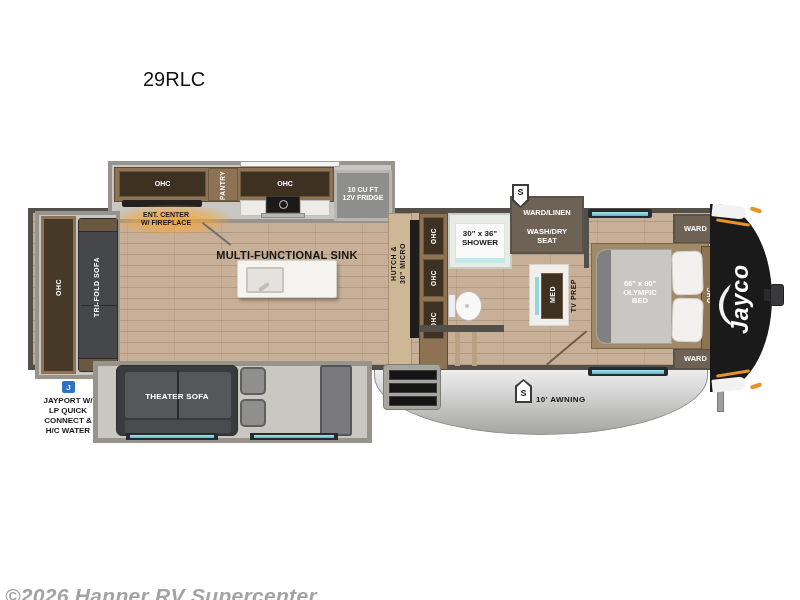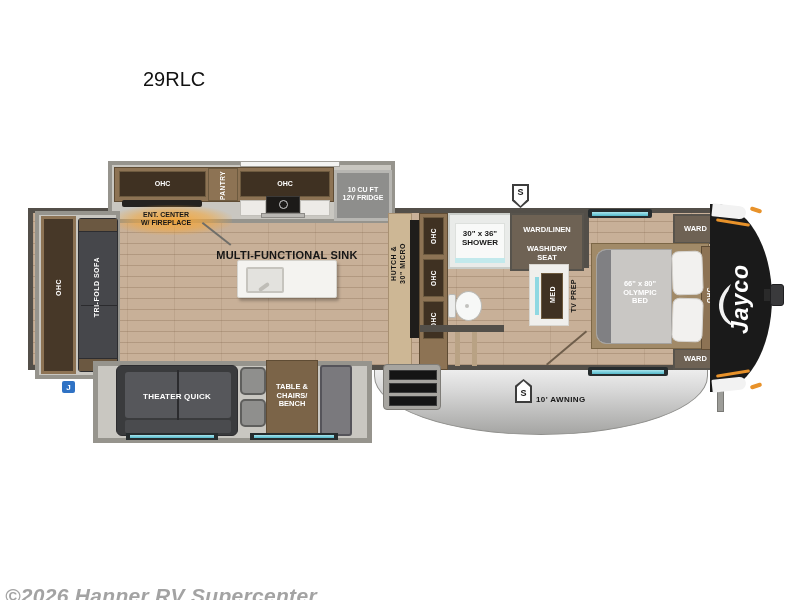--- a/index.html
+++ b/index.html
@@ -104,21 +104,21 @@
   </div>
   <div class="abs lbl pre vtext" style="left:389px;top:235px;font-size:7px;line-height:1.3;">HUTCH &amp;
 30" MICRO</div>
 
   <div class="abs" style="left:448px;top:205px;width:64px;height:56px;background:#e9ebe9;border:2px solid #c9cdc9;">
     <span class="abs" style="left:5px;top:8px;width:50px;height:40px;background:#f8f9f8;border:1px solid #dde0dd;"></span>
     <span class="abs" style="left:5px;top:43px;width:50px;height:5px;background:#c2e9ec;"></span>
     <span class="lbl pre abs" style="left:0;top:14px;width:100%;font-size:8px;">30" x 36"
 SHOWER</span>
   </div>
-  <div class="abs" style="left:510px;top:205px;width:74px;height:58px;background:#6e6254;border:2px solid #57534c;">
+  <div class="abs" style="left:510px;top:188px;width:74px;height:58px;background:#6e6254;border:2px solid #57534c;">
     <span class="wlbl abs" style="left:0;top:11px;width:100%;font-size:7.5px;">WARD/LINEN</span>
     <span class="wlbl pre abs" style="left:0;top:30px;width:100%;font-size:7.5px;">WASH/DRY
 SEAT</span>
   </div>
 
   <div class="abs" style="left:448px;top:283px;width:34px;height:30px;">
     <span class="abs" style="left:0;top:3px;width:8px;height:24px;background:#eceiec;background:#ecedec;border:1px solid #b9b9b5;border-radius:2px;"></span>
     <span class="abs" style="left:7px;top:0;width:27px;height:30px;background:#f7f8f7;border:1px solid #b9b9b5;border-radius:50%;"></span>
     <span class="abs" style="left:17px;top:13px;width:4px;height:4px;background:#c2c2be;border-radius:50%;"></span>
   </div>
@@ -186,29 +186,24 @@
     <span class="abs" style="left:5px;top:5px;width:48px;height:10px;background:#151515;border:1px solid #3c3c3c;"></span>
     <span class="abs" style="left:5px;top:18px;width:48px;height:10px;background:#151515;border:1px solid #3c3c3c;"></span>
     <span class="abs" style="left:5px;top:31px;width:48px;height:10px;background:#151515;border:1px solid #3c3c3c;"></span>
   </div>
 
   <div class="abs slideframe floor" style="left:93px;top:353px;width:279px;height:82px;border-width:5px;"></div>
   <div class="abs grayseat" style="left:116px;top:357px;width:122px;height:71px;border-radius:6px;background:#3a3b3d;">
     <span class="abs" style="left:8px;top:6px;width:106px;height:46px;background:#56575b;border-radius:3px;"></span>
     <span class="abs" style="left:60px;top:4px;width:2px;height:62px;background:#2b2b2e;"></span>
     <span class="abs" style="left:8px;top:54px;width:106px;height:13px;background:#4a4b4e;border-radius:2px;"></span>
-    <span class="wlbl abs" style="left:0;top:26px;width:100%;font-size:8px;letter-spacing:.2px;">THEATER QUICK</span>
+    <span class="wlbl abs" style="left:0;top:26px;width:100%;font-size:8px;letter-spacing:.2px;">THEATER SOFA</span>
   </div>
   <div class="abs" style="left:240px;top:359px;width:26px;height:28px;background:#8f8f8d;border:2px solid #5f5f5d;border-radius:5px;"></div>
   <div class="abs" style="left:240px;top:391px;width:26px;height:28px;background:#8f8f8d;border:2px solid #5f5f5d;border-radius:5px;"></div>
-  <div class="abs" style="left:266px;top:352px;width:52px;height:78px;background:#7b6448;border:1px solid #5f4c34;">
-    <span class="wlbl pre abs" style="left:0;top:22px;width:100%;font-size:7.5px;">TABLE &amp;
-CHAIRS/
-BENCH</span>
-  </div>
   <div class="abs" style="left:320px;top:357px;width:32px;height:71px;background:#7a797d;border:2px solid #55545a;border-radius:3px;"></div>
   <div class="abs windowf" style="left:126px;top:425px;width:92px;height:7px;">
     <span class="windowi" style="left:4px;top:2px;width:84px;height:3px;"></span>
   </div>
   <div class="abs windowf" style="left:250px;top:425px;width:88px;height:7px;">
     <span class="windowi" style="left:4px;top:2px;width:80px;height:3px;"></span>
   </div>
 
   <div class="abs badge-shield-down" style="left:512px;top:176px;width:17px;height:24px;">
     <span class="abs badge-inner-down" style="left:2px;top:2px;width:13px;height:20px;"></span>
@@ -216,16 +211,20 @@
   </div>
   <div class="abs badge-shield-up" style="left:515px;top:371px;width:17px;height:24px;">
     <span class="abs badge-inner-up" style="left:2px;top:2px;width:13px;height:20px;"></span>
     <span class="lbl abs" style="left:0;top:9px;width:17px;font-size:9px;">S</span>
   </div>
   <div class="abs lbl" style="left:536px;top:387px;font-size:8px;letter-spacing:.4px;">10' AWNING</div>
 
   <div class="abs" style="left:62px;top:373px;width:13px;height:12px;background:#2f72c4;border-radius:2px;">
     <span class="wlbl abs" style="left:0;top:1.5px;width:100%;font-size:8px;">J</span>
   </div>
+  <div class="abs lbl pre" style="left:22px;top:388px;width:92px;font-size:8px;line-height:1.25;">JAYPORT W/
+LP QUICK
+CONNECT &amp;
+H/C WATER</div>
 
   <div class="abs" style="left:5px;top:576px;font-size:21px;font-weight:bold;font-style:italic;color:#a3a3a3;letter-spacing:.3px;">©2026 Hanner RV Supercenter</div>
 
 </div>
 
 </body></html>

